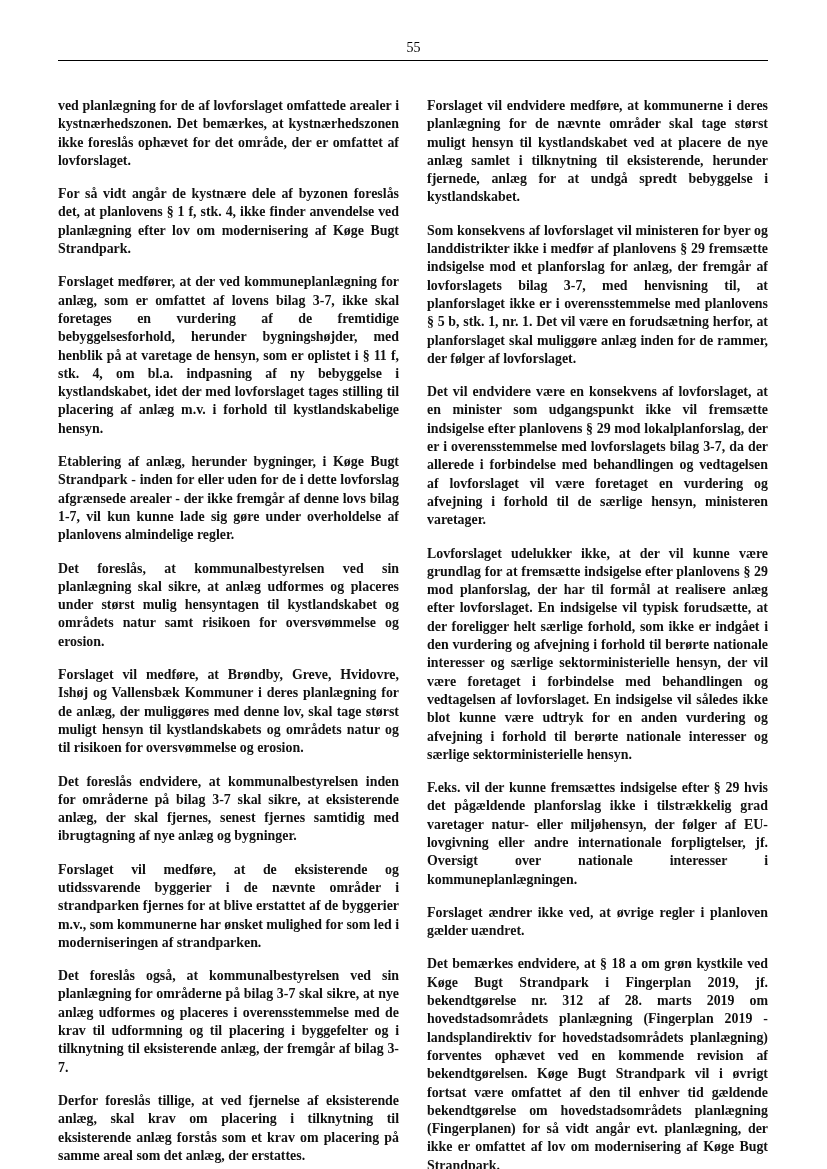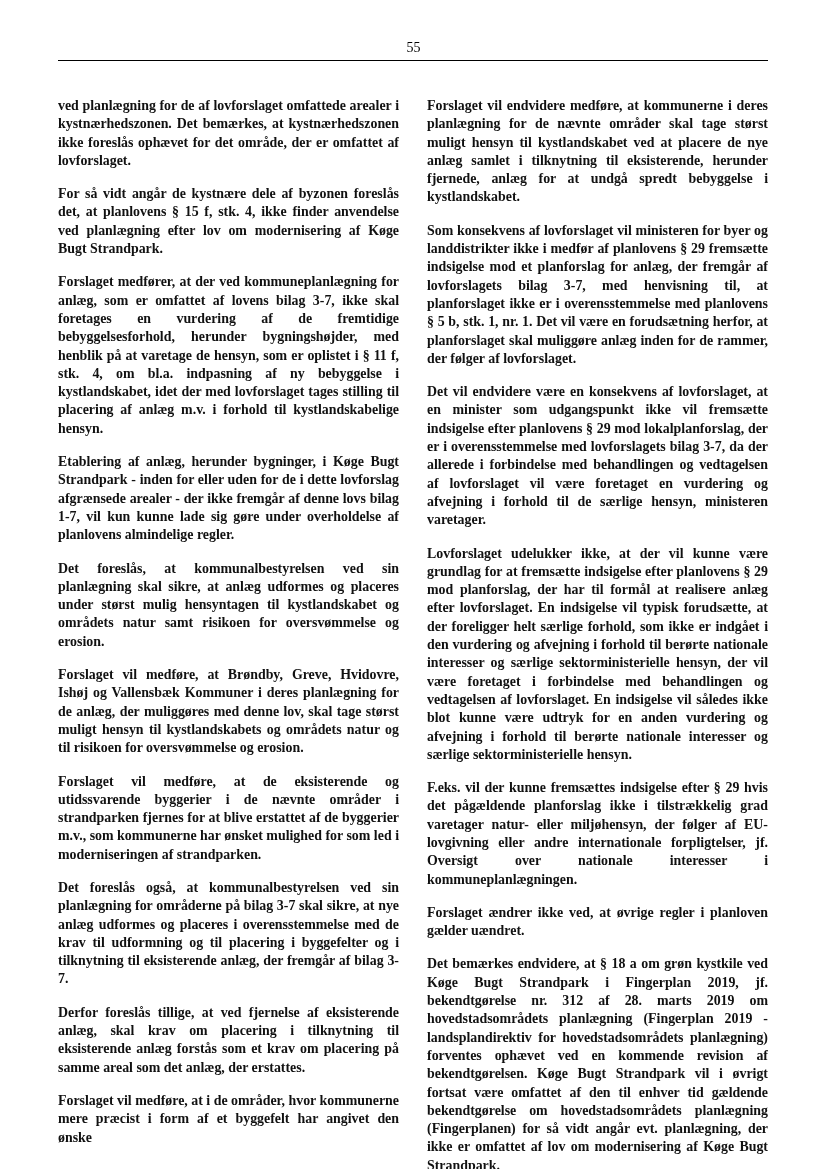--- a/index.html
+++ b/index.html
@@ -24,25 +24,26 @@
 </style>
 </head>
 <body>
 
 <div class="page">
   <div class="page-number">55</div>
   <div class="header-rule"></div>
 
   <div class="column col-left">
     <p>ved planlægning for de af lovforslaget omfattede arealer i kystnærhedszonen. Det bemærkes, at kystnærhedszonen ikke foreslås ophævet for det område, der er omfattet af lovforslaget.</p>
-    <p>For så vidt angår de kystnære dele af byzonen foreslås det, at planlovens § 15 f, stk. 4, ikke finder anvendelse ved planlægning efter lov om modernisering af Køge Bugt Strandpark.</p>
+    <p>For så vidt angår de kystnære dele af byzonen foreslås det, at planlovens § 1 f, stk. 4, ikke finder anvendelse ved planlægning efter lov om modernisering af Køge Bugt Strandpark.</p>
     <p>Forslaget medfører, at der ved kommuneplanlægning for an­læg, som er omfattet af lovens bilag 3-7, ikke skal foretages en vurdering af de fremtidige bebyggelsesforhold, herunder bygningshøjder, med henblik på at varetage de hensyn, som er oplistet i § 11 f, stk. 4, om bl.a. indpasning af ny be­byggelse i kystlandskabet, idet der med lovforslaget tages stilling til placering af anlæg m.v. i forhold til kystlandska­belige hensyn.</p>
     <p>Etablering af anlæg, herunder bygninger, i Køge Bugt Strandpark - inden for eller uden for de i dette lovforslag afgrænsede arealer - der ikke fremgår af denne lovs bilag 1-7, vil kun kunne lade sig gøre under overholdelse af plan­lovens almindelige regler.</p>
     <p>Det foreslås, at kommunalbestyrelsen ved sin planlægning skal sikre, at anlæg udformes og placeres under størst mulig hensyntagen til kystlandskabet og områdets natur samt risi­koen for oversvømmelse og erosion.</p>
     <p>Forslaget vil medføre, at Brøndby, Greve, Hvidovre, Ishøj og Vallensbæk Kommuner i deres planlægning for de anlæg, der muliggøres med denne lov, skal tage størst muligt hen­syn til kystlandskabets og områdets natur og til risikoen for oversvømmelse og erosion.</p>
+    <p>Det foreslås endvidere, at kommunalbestyrelsen inden for områderne på bilag 3-7 skal sikre, at eksisterende anlæg, der skal fjernes, senest fjernes samtidig med ibrugtagning af nye anlæg og bygninger.</p>
     <p>Forslaget vil medføre, at de eksisterende og utidssvarende byggerier i de nævnte områder i strandparken fjernes for at blive erstattet af de byggerier m.v., som kommunerne har ønsket mulighed for som led i moderniseringen af strandpar­ken.</p>
     <p>Det foreslås også, at kommunalbestyrelsen ved sin planlæg­ning for områderne på bilag 3-7 skal sikre, at nye anlæg udformes og placeres i overensstemmelse med de krav til udformning og til placering i byggefelter og i tilknytning til eksisterende anlæg, der fremgår af bilag 3-7.</p>
     <p>Derfor foreslås tillige, at ved fjernelse af eksisterende anlæg, skal krav om placering i tilknytning til eksisterende anlæg forstås som et krav om placering på samme areal som det anlæg, der erstattes.</p>
     <p>Forslaget vil medføre, at i de områder, hvor kommunerne mere præcist i form af et byggefelt har angivet den ønske­</p>
   </div>
 
   <div class="column col-right">
     <p>Forslaget vil endvidere medføre, at kommunerne i deres planlægning for de nævnte områder skal tage størst muligt hensyn til kystlandskabet ved at placere de nye anlæg samlet i tilknytning til eksisterende, herunder fjernede, anlæg for at undgå spredt bebyggelse i kystlandskabet.</p>
     <p>Som konsekvens af lovforslaget vil ministeren for byer og landdistrikter ikke i medfør af planlovens § 29 fremsætte indsigelse mod et planforslag for anlæg, der fremgår af lovforslagets bilag 3-7, med henvisning til, at planforslaget ikke er i overensstemmelse med planlovens § 5 b, stk. 1, nr. 1. Det vil være en forudsætning herfor, at planforslaget skal muliggøre anlæg inden for de rammer, der følger af lovforslaget.</p>
     <p>Det vil endvidere være en konsekvens af lovforslaget, at en minister som udgangspunkt ikke vil fremsætte indsigelse efter planlovens § 29 mod lokalplanforslag, der er i overens­stemmelse med lovforslagets bilag 3-7, da der allerede i for­bindelse med behandlingen og vedtagelsen af lovforslaget vil være foretaget en vurdering og afvejning i forhold til de særlige hensyn, ministeren varetager.</p>

